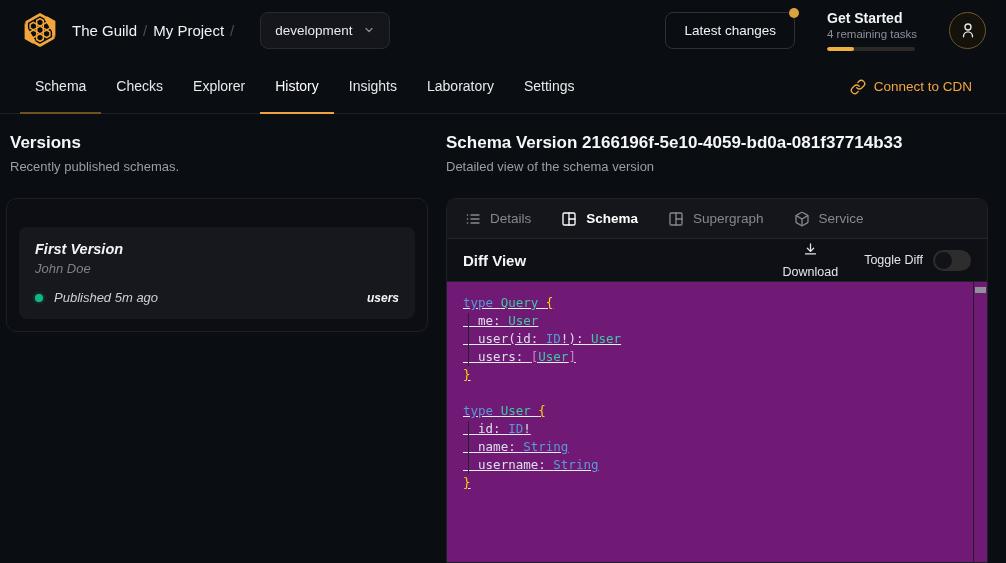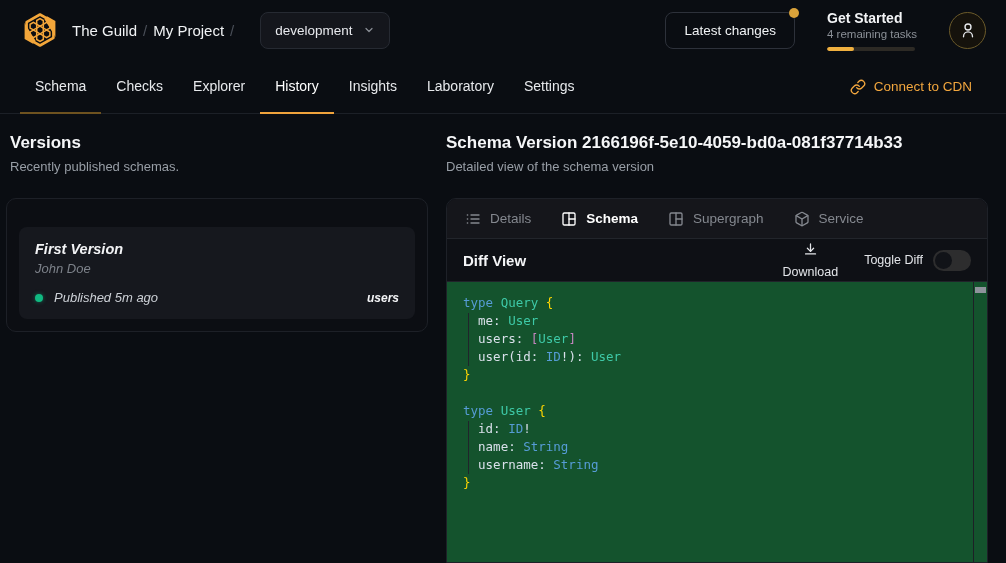--- a/index.html
+++ b/index.html
@@ -85,21 +85,21 @@
 
   .diff-row { height:43px; flex:0 0 auto; background:#0e1015; border-bottom:1px solid #20232a; display:flex; align-items:center; padding:0 16px; }
   .diff-title { font-size:15px; font-weight:700; color:#f4f5f7; }
   .diff-actions { margin-left:auto; display:flex; align-items:center; gap:26px; }
   .download-btn { display:flex; align-items:center; gap:8px; background:none; border:none; color:#e3e5e9; font-size:12.5px; cursor:pointer; font-family:"Liberation Sans", sans-serif;flex-direction:column; }
   .toggle-wrap { display:flex; align-items:center; gap:10px; }
   .toggle-label { font-size:12.5px; color:#e3e5e9; }
   .switch { width:38px; height:21px; border-radius:11px; background:#2d2d2e; position:relative; cursor:pointer; border:none; }
   .switch .knob { position:absolute; left:2px; top:2px; width:17px; height:17px; border-radius:50%; background:#111318; }
 
-  .code-area { flex:1; position:relative; background:#14532d; overflow:hidden; }
+  .code-area { flex:1; position:relative; background:#701a75; overflow:hidden;text-decoration:underline; }
   .code-pre { padding:12px 16px; font-family:"DejaVu Sans Mono", monospace; font-size:12.5px; line-height:18px; }
   .cl { height:18px; white-space:pre; }
   .tk-kw { color:#569cd6; }
   .tk-ty { color:#3ec9a7; }
   .tk-br { color:#ffd602; }
   .tk-pu { color:#c586c0; }
   .tk-pl { color:#d9e0ea; }
   .indent-guide { position:absolute; left:21px; width:1px; background:#20242b; }
   .guide-1 { top:31px; height:53px; }
   .guide-2 { top:139px; height:53px; }
@@ -264,22 +264,22 @@
             </div>
           </div>
         </div>
 
         <div class="code-area">
           <div class="indent-guide guide-1"></div>
           <div class="indent-guide guide-2"></div>
           <div class="code-pre">
             <div class="cl"><span class="tk-kw">type </span><span class="tk-ty">Query </span><span class="tk-br">{</span></div>
             <div class="cl"><span class="tk-pl">  me: </span><span class="tk-ty">User</span></div>
+            <div class="cl"><span class="tk-pl">  user(id: </span><span class="tk-kw">ID</span><span class="tk-pl">!): </span><span class="tk-ty">User</span></div>
             <div class="cl"><span class="tk-pl">  users: </span><span class="tk-pu">[</span><span class="tk-ty">User</span><span class="tk-pu">]</span></div>
-            <div class="cl"><span class="tk-pl">  user(id: </span><span class="tk-kw">ID</span><span class="tk-pl">!): </span><span class="tk-ty">User</span></div>
             <div class="cl"><span class="tk-br">}</span></div>
             <div class="cl"><span class="tk-pl"></span></div>
             <div class="cl"><span class="tk-kw">type </span><span class="tk-ty">User </span><span class="tk-br">{</span></div>
             <div class="cl"><span class="tk-pl">  id: </span><span class="tk-kw">ID</span><span class="tk-pl">!</span></div>
             <div class="cl"><span class="tk-pl">  name: </span><span class="tk-kw">String</span></div>
             <div class="cl"><span class="tk-pl">  username: </span><span class="tk-kw">String</span></div>
             <div class="cl"><span class="tk-br">}</span></div>
           </div>
           <div class="code-scrollbar">
             <div class="thumb"></div>

